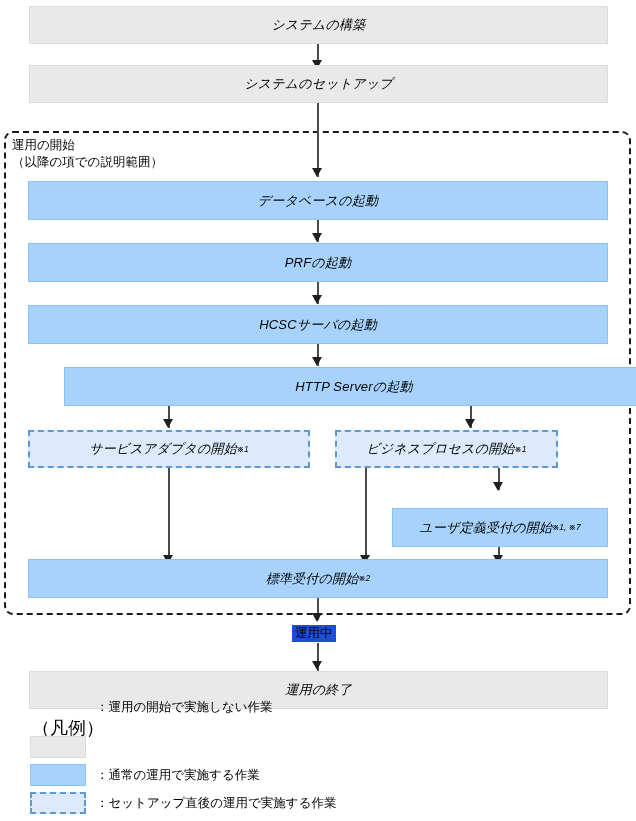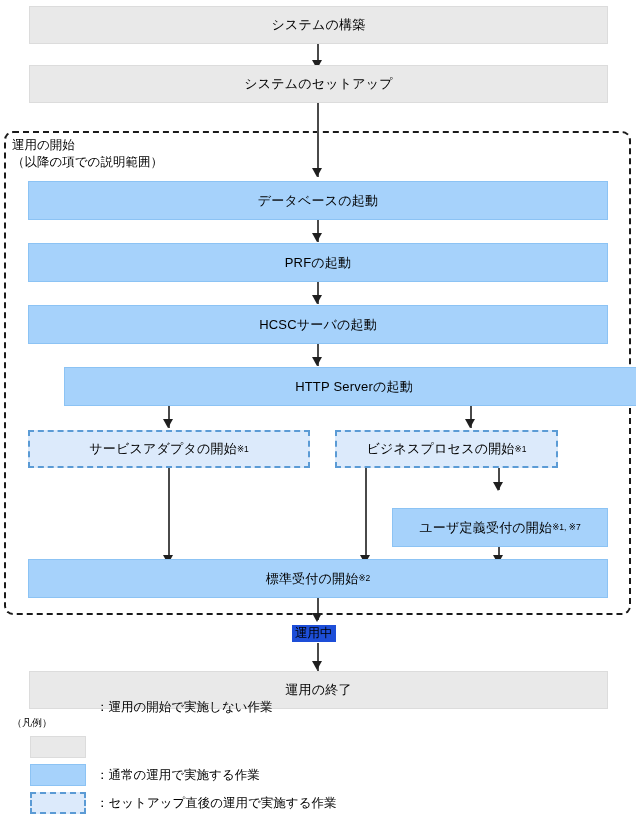--- a/index.html
+++ b/index.html
@@ -22,20 +22,21 @@
     position: absolute;
     box-sizing: border-box;
     display: flex;
     align-items: center;
     justify-content: center;
     font-size: 13px;
     line-height: 1.2;
     letter-spacing: 0.2px;
     text-align: center;
     white-space: nowrap;
+    font-style: italic;
   }
   .node-gray {
     background: #e9e9e9;
     border: 1px solid #dcdcdc;
   }
   .node-blue {
     background: #a6d2fb;
     border: 1px solid #8cc3f4;
   }
   .node-dashed {
@@ -76,22 +77,23 @@
     background: #1d4ed8;
     padding: 0 3px;
   }
   .sup {
     font-size: 8.5px;
     vertical-align: super;
     letter-spacing: 0;
   }
   .legend-title {
     position: absolute;
-    font-size: 10px;
-    white-space: nowrap;
+    font-size: 18px;
+    white-space: nowrap;
+    margin-left: 20px;
   }
   .legend-swatch {
     position: absolute;
     box-sizing: border-box;
     width: 56px;
     height: 22px;
   }
   .legend-text {
     position: absolute;
     font-size: 12.5px;

